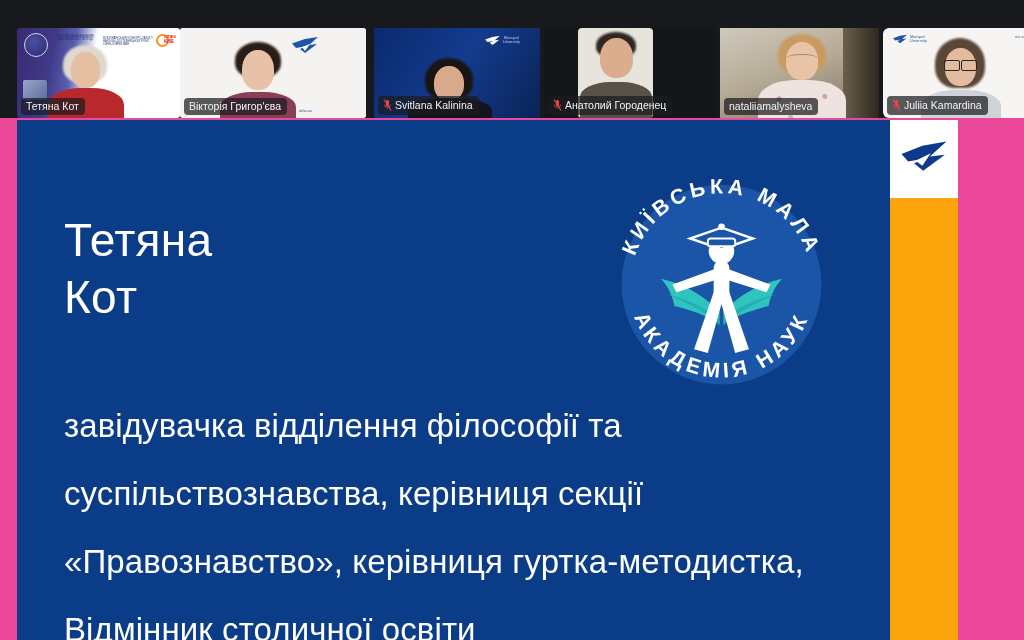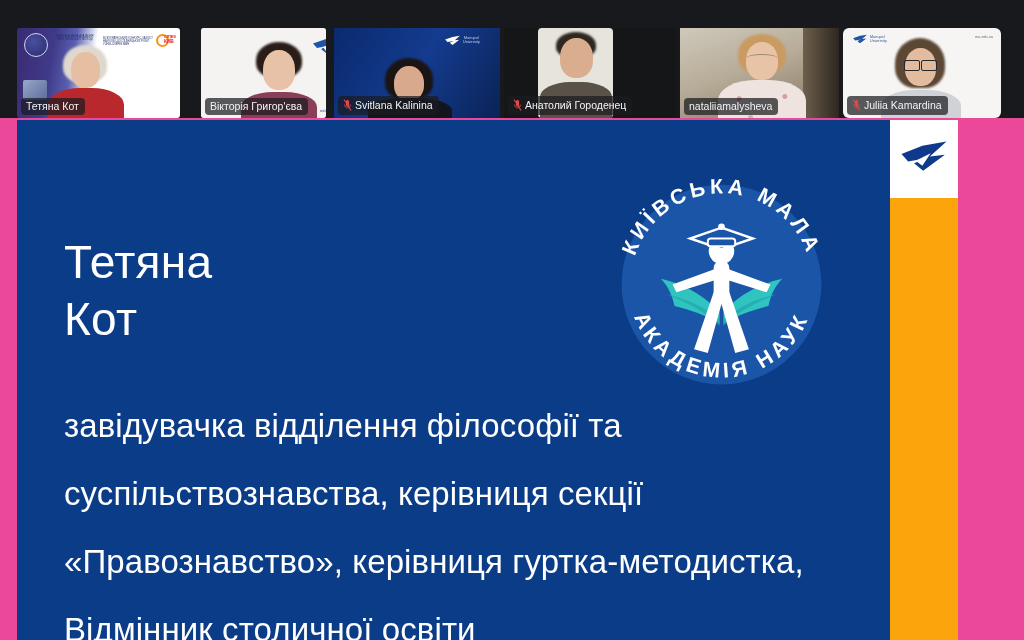--- a/index.html
+++ b/index.html
@@ -128,21 +128,21 @@
     left: 17px;
     top: 120px;
     width: 941px;
     height: 520px;
     background: #0b3c87;
     overflow: hidden;
   }
   #slide-title {
     position: absolute;
     left: 47px;
-    top: 114px;
+    top: 92px;
     color: #ffffff;
     font-size: 46px;
     line-height: 57px;
     font-weight: 400;
     white-space: pre-line;
     letter-spacing: .3px;
   }
   #slide-body {
     position: absolute;
     left: 47px;
@@ -206,21 +206,21 @@
         <div style="position:absolute; left:6px; top:52px; width:24px; height:20px; background:linear-gradient(135deg,#9aa7c8,#5a6c9c); border-radius:2px; filter:blur(.4px);"></div>
         <div class="hair" style="left:46px; top:17px; width:44px; height:38px; background:#ded8cf;"></div>
         <div class="head" style="left:54px; top:24px; width:29px; height:36px; background:#e6bfa3;"></div>
         <div class="torso" style="left:31px; top:60px; width:76px; height:40px; background:#b9282d;"></div>
       </div>
       <div class="name-chip">
         <span>Тетяна Кот</span>
       </div>
     </div>
 
-    <div class="tile active" style="width:125px; margin-left:21px;text-decoration:underline;">
+    <div class="tile active" style="width:186px; margin-left:0;text-decoration:underline;">
       <div class="tile-video">
         <div class="bg-whiteboard"></div>
         <svg class="bird-mark" style="left:110px; top:8px;" width="30" height="22" viewBox="0 0 60 44">
           <path d="M4 15 L30 6 L56 2 L38 18 L54 16 L30 34 L20 26 L34 20 L12 24 Z" fill="#1f55a8"></path>
           <path d="M24 22 L40 16 L30 30 Z" fill="#ffffff"></path>
         </svg>
         <div class="tiny-text" style="left:119px; bottom:6px; font-size:4px; color:#2a4f9a;">edu.ua</div>
         <div class="hair" style="left:55px; top:14px; width:46px; height:36px; background:#2a1d18;"></div>
         <div class="head" style="left:62px; top:22px; width:32px; height:40px; background:#e8c2a8;"></div>
         <div class="torso" style="left:40px; top:64px; width:76px; height:36px; background:#8a3f56;"></div>

